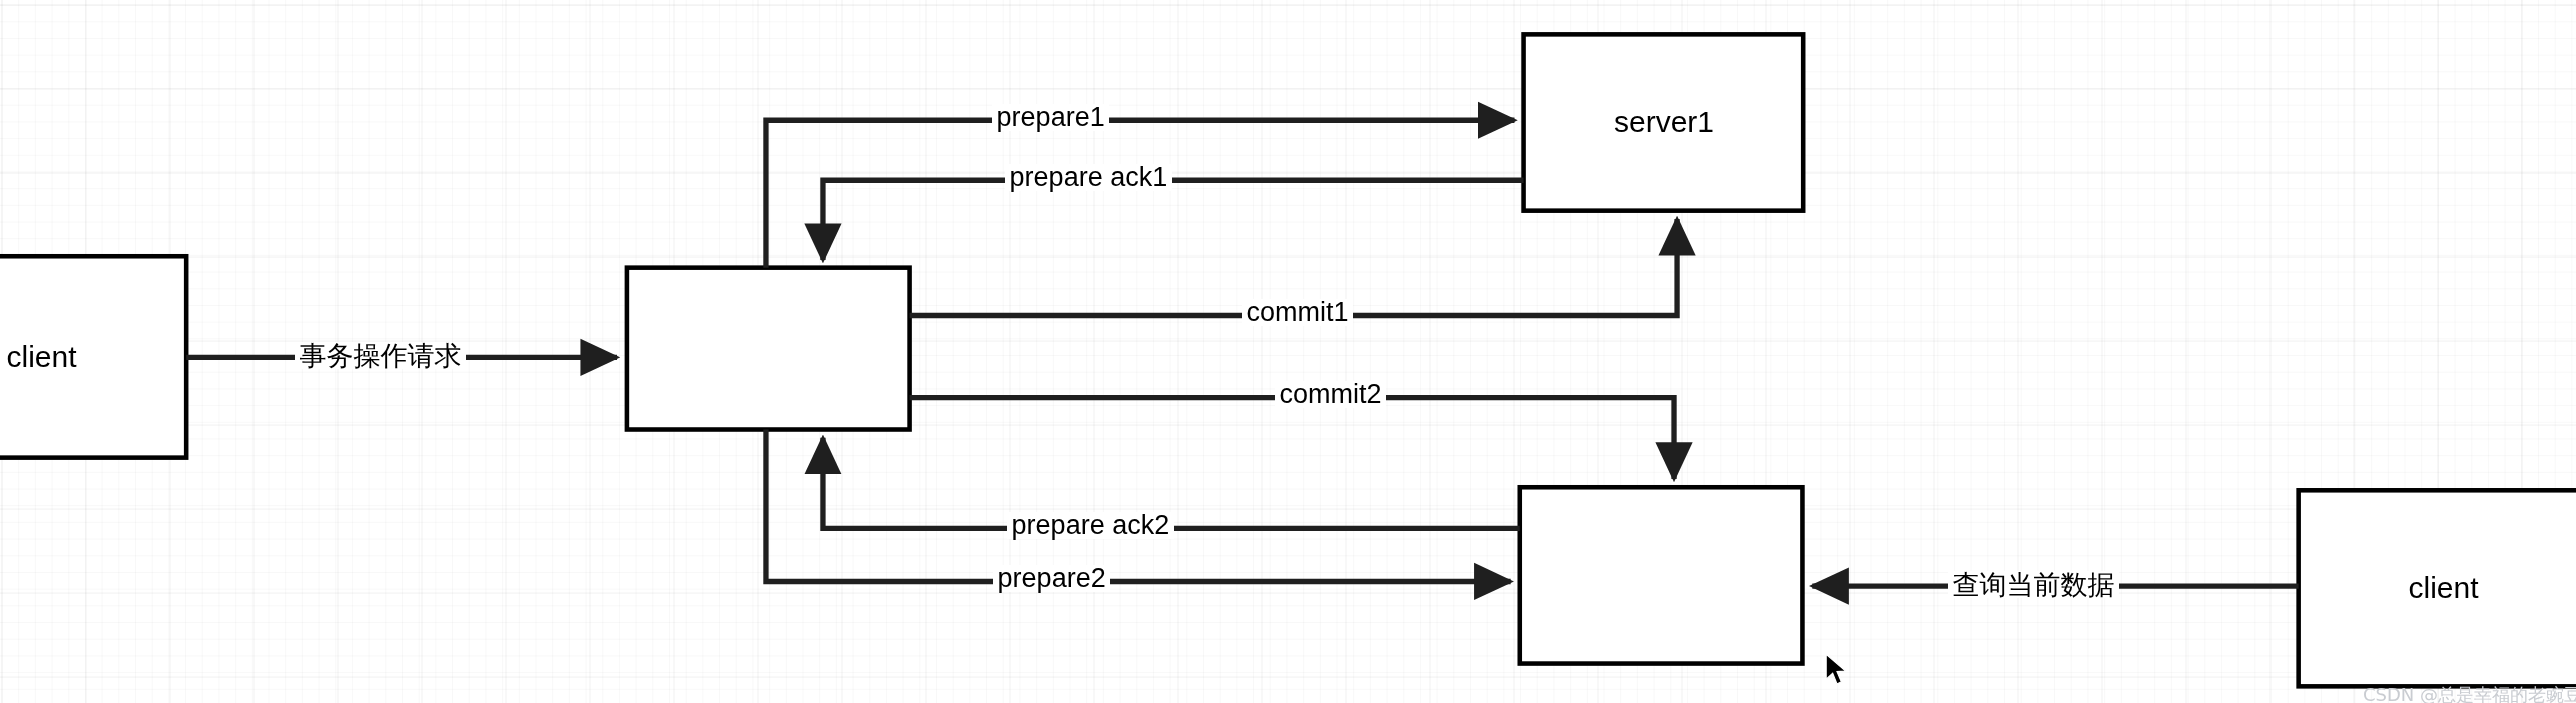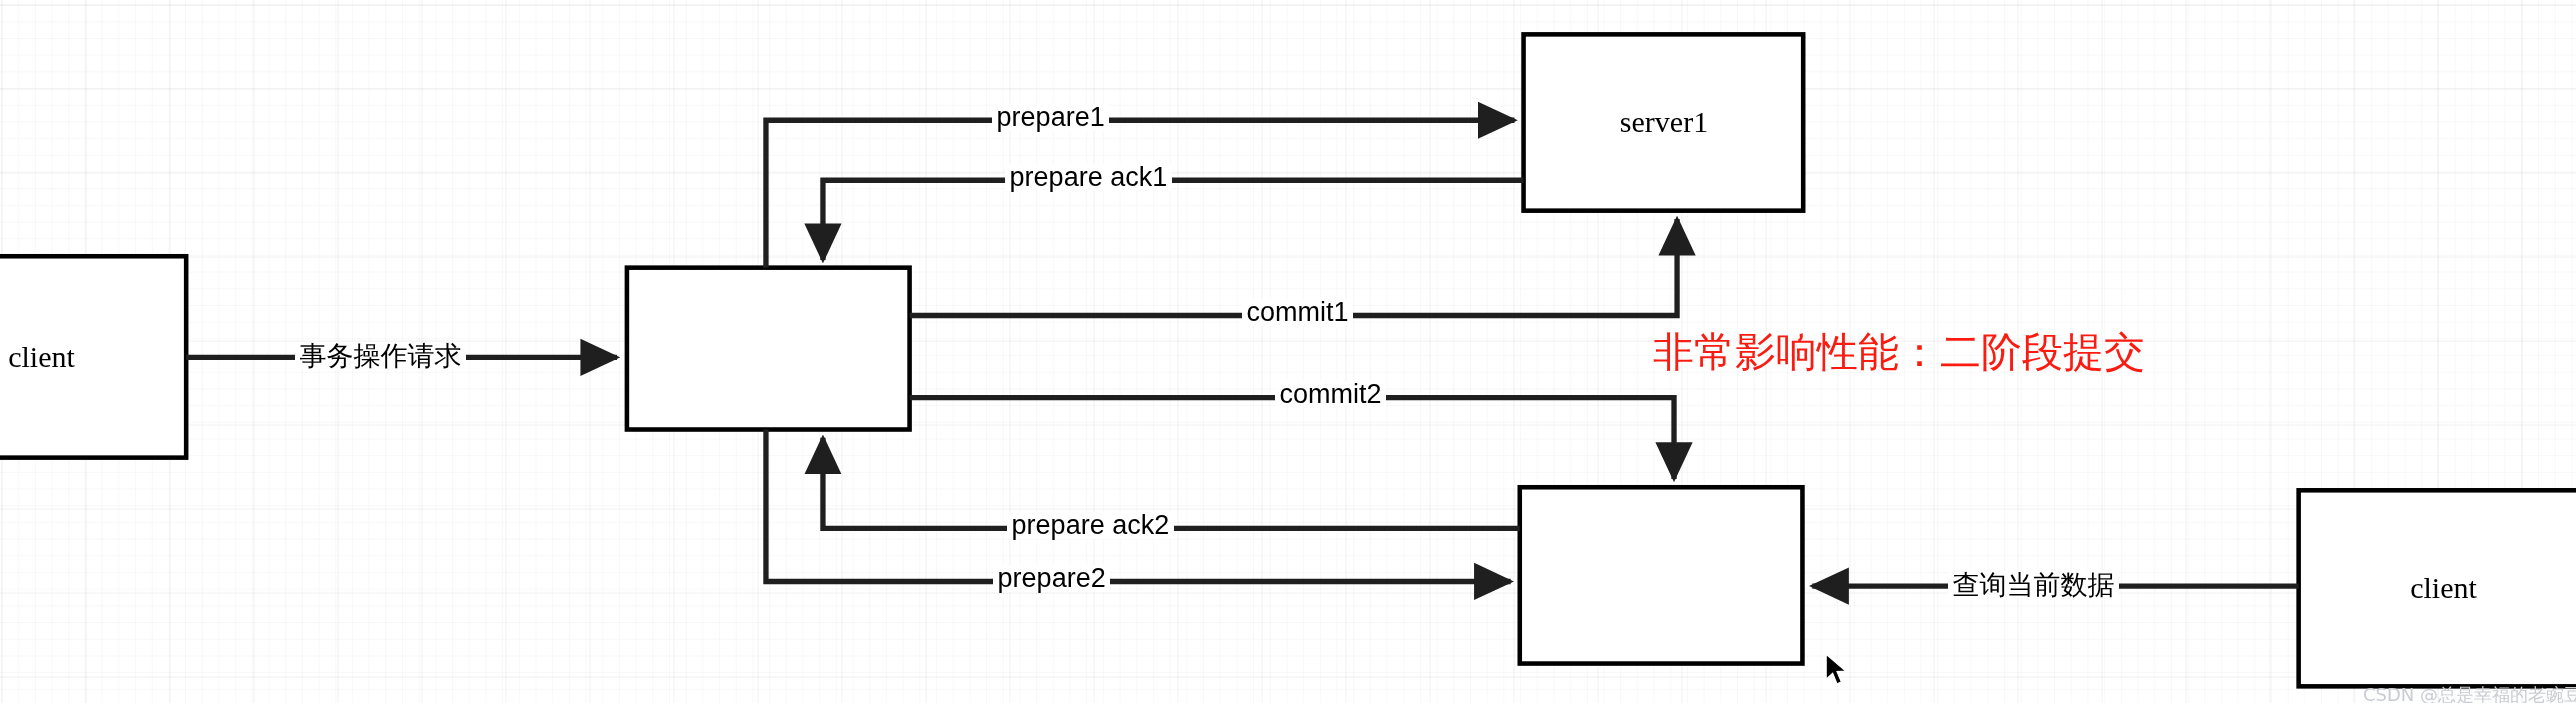--- a/index.html
+++ b/index.html
@@ -28,21 +28,21 @@
     width: 2576px;
     height: 704px;
   }
   .node-label {
     position: absolute;
     display: flex;
     align-items: center;
     justify-content: center;
     text-align: left;
     color: #000000;
-    font-family: Liberation Serif, serif;
+    font-family: Liberation Sans, sans-serif;
     font-size: 30px;
     line-height: 1.18;
     pointer-events: none;
   }
   .edge-label {
     position: absolute;
     color: #000000;
     font-family: "Liberation Sans", "DejaVu Sans", sans-serif;
     font-size: 27px;
     white-space: nowrap;
@@ -138,21 +138,20 @@
   <div class="edge-label" style="left:1242px; top:299px;text-align:center;">commit1</div>
 
   <div class="edge-label" style="left:1275px; top:381px;">commit2</div>
 
   <div class="edge-label" style="left:1007px; top:512px;">prepare ack2</div>
 
   <div class="edge-label" style="left:993px; top:565px;">prepare2</div>
 
   <div class="edge-label cn" style="left:1948px; top:571px;">查询当前数据</div>
 
-  <div class="annotation" style="left:1653px; top:332px; color:#fb1c11;">非常影响性能：二阶段提交</div>
 
   <div class="watermark" style="left:2363px; top:686px;">CSDN @总是幸福的老豌豆</div>
 
   <svg id="cursor" viewBox="0 0 24 32" style="left:1824px; top:653px;">
     <path d="M2 1 L2 24 L8 18.5 L12 28.5 L16 26.5 L12 17 L20 16.5 Z" fill="#000000" stroke="#ffffff" stroke-width="1.1"></path>
   </svg>
 
 </div>
 
 

